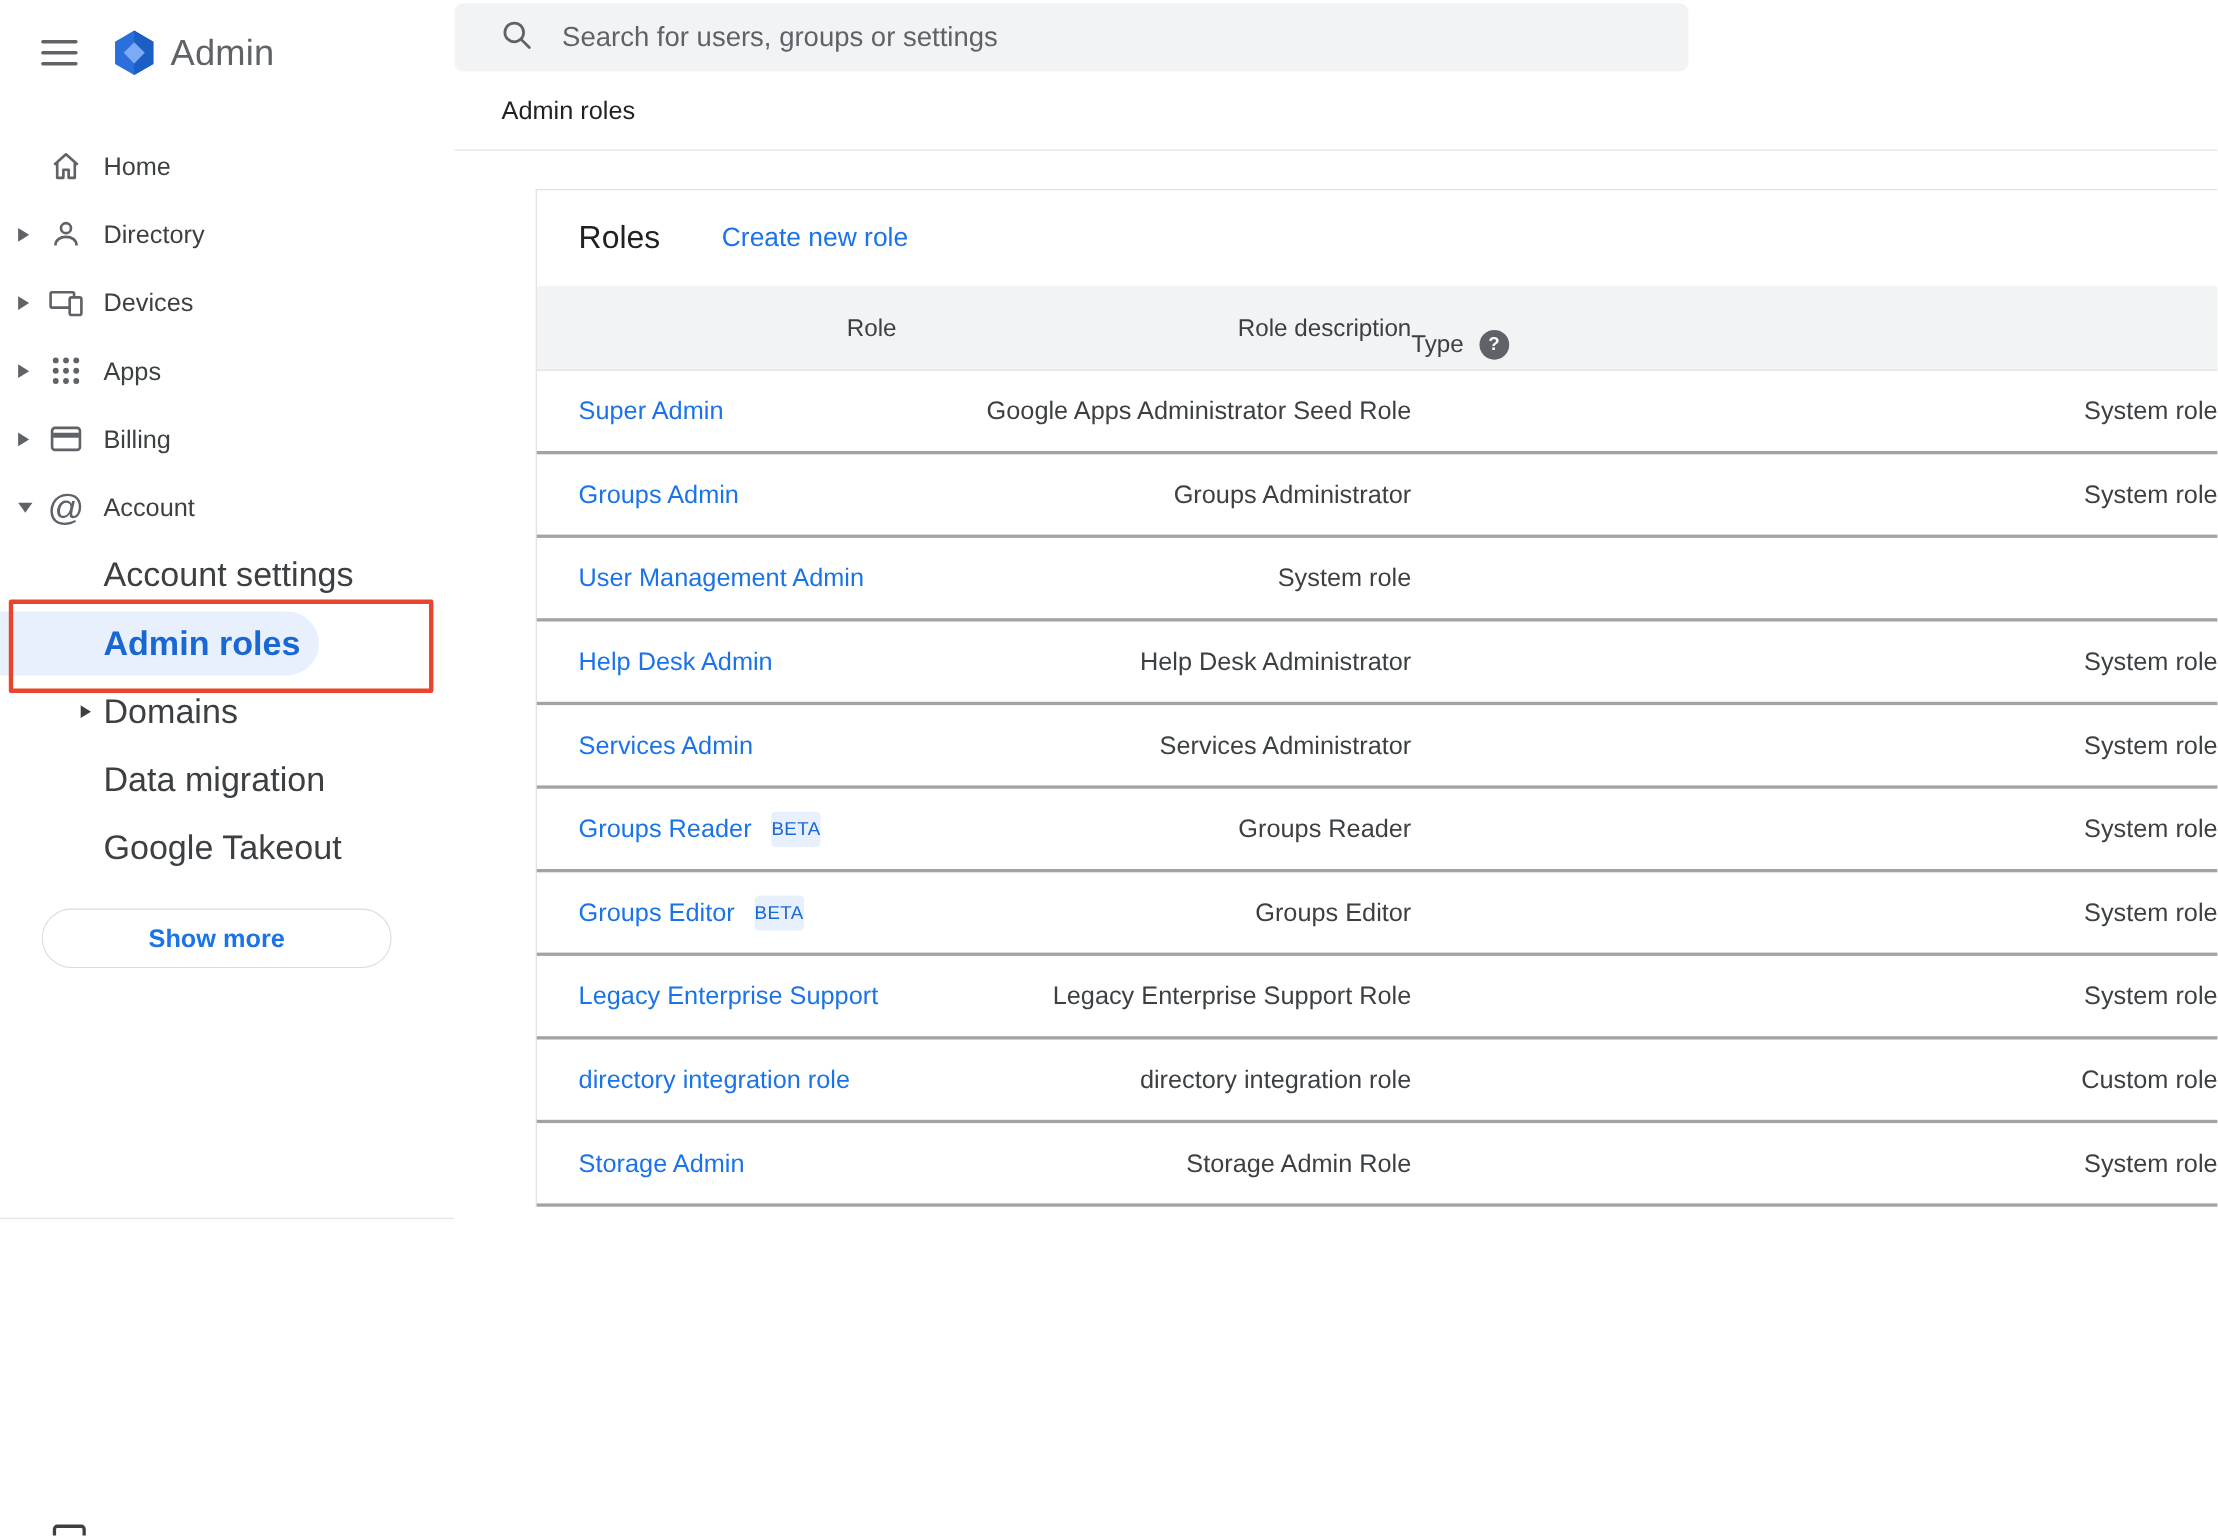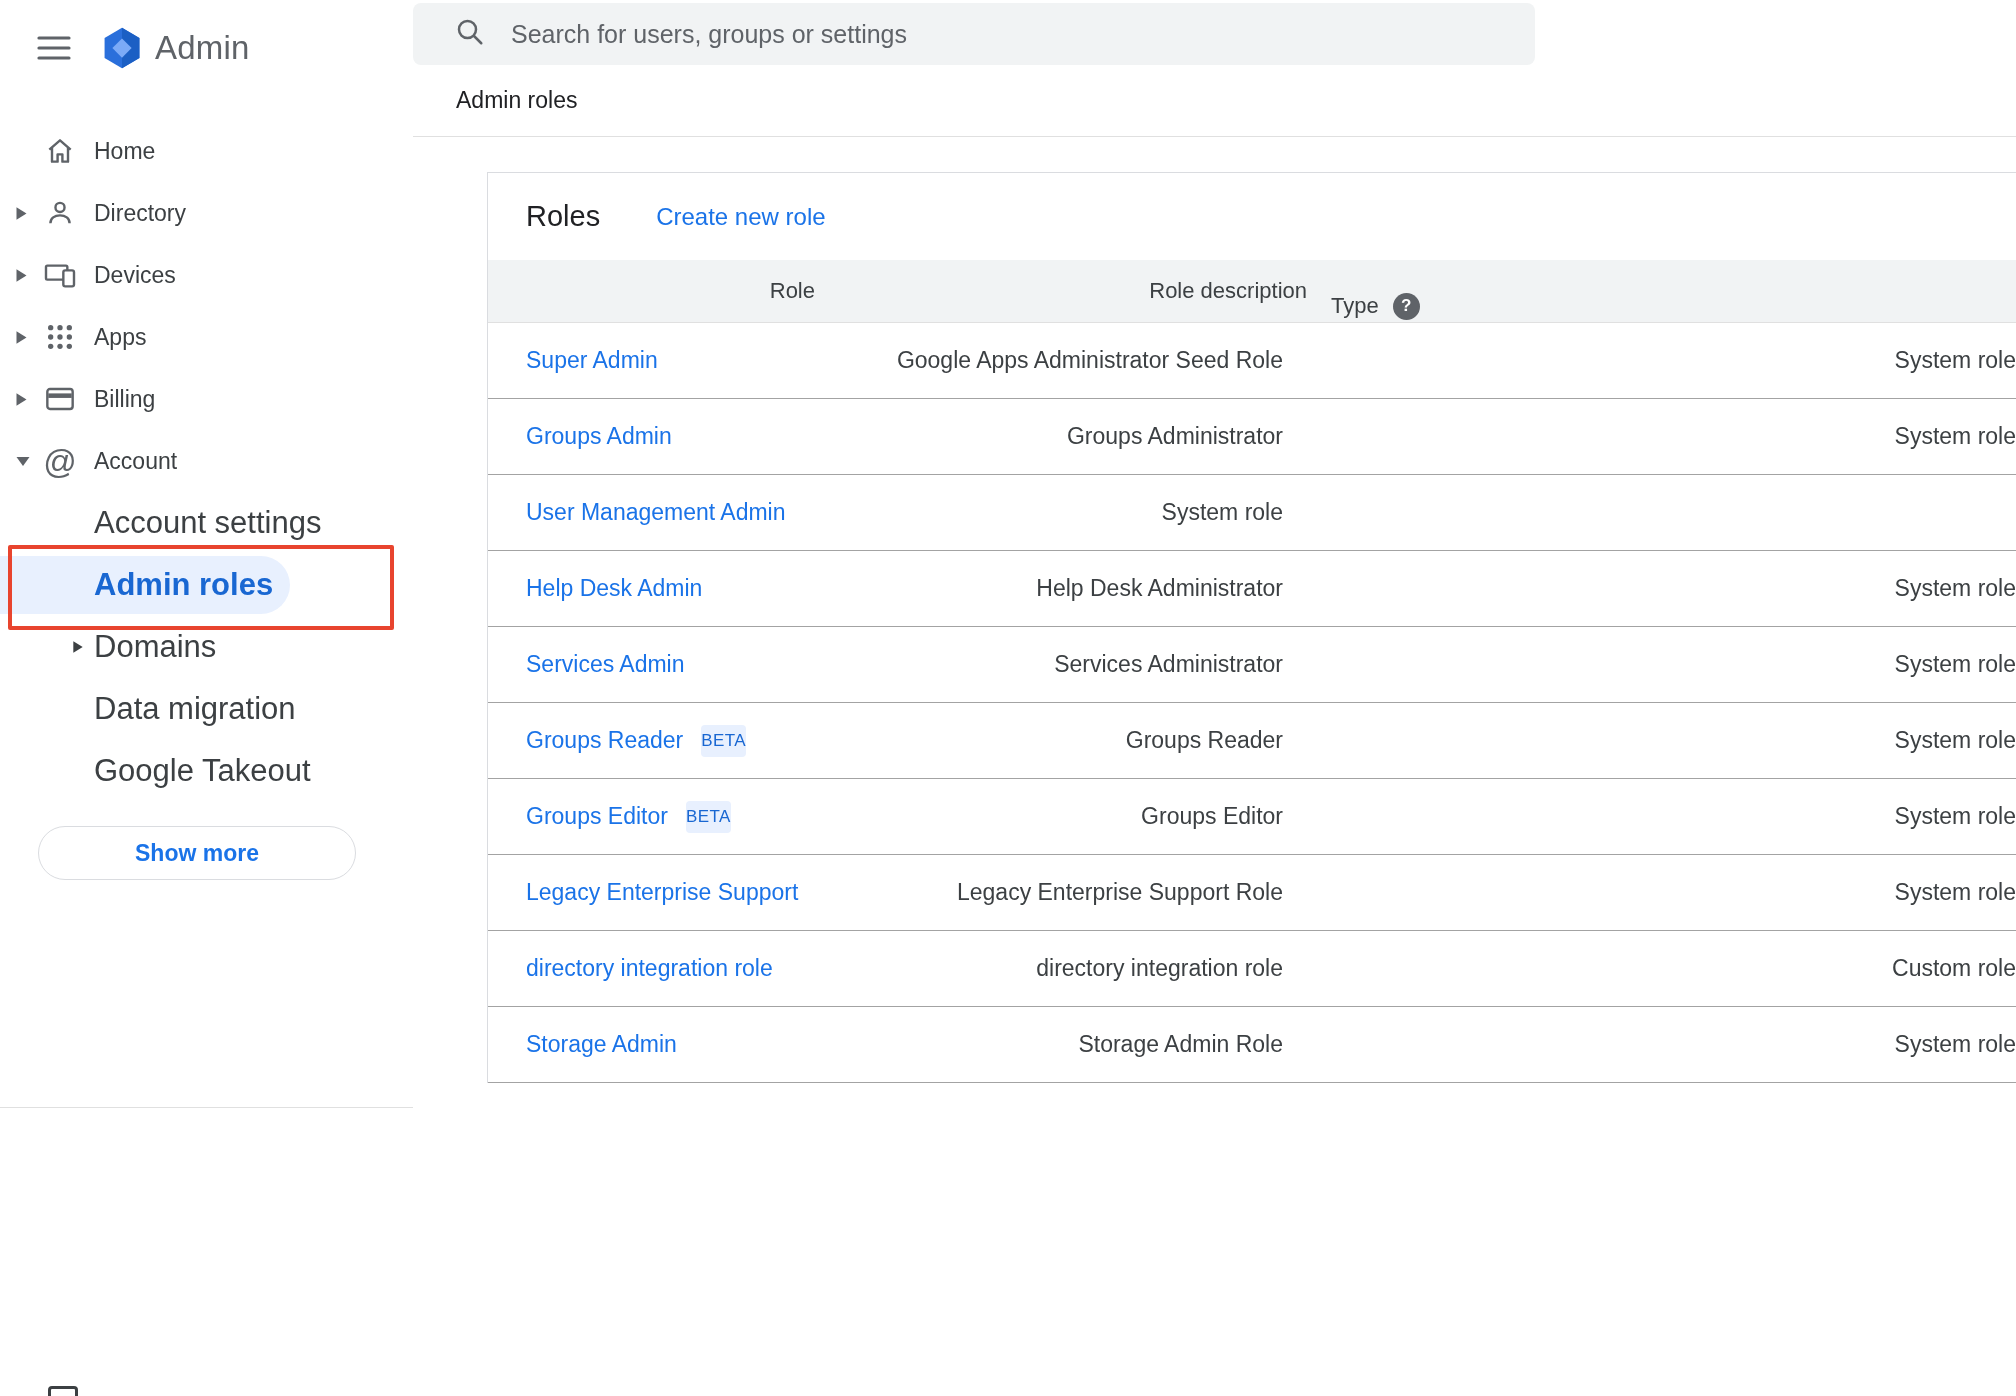--- a/index.html
+++ b/index.html
@@ -53,27 +53,27 @@
   .breadcrumb { font-size:23px; color:#202124; }
 
   .main { flex:1; padding:35px 0 0 74px;text-align:right; }
   .card { width:1529px; border-top:1px solid #dadce0; border-left:1px solid #dadce0; }
   .card-header { height:87px; display:flex; align-items:center; padding-left:38px; }
   .roles-title { font-size:29px; color:#202124; }
   .create-link { margin-left:56px; font-size:24px; color:#1a73e8; cursor:pointer; text-decoration:none; }
 
   .thead, .trow { display:grid; grid-template-columns:289px 468px 1fr;
                   padding-left:38px; align-items:center; }
-  .thead { height:63px; background:#f1f3f4; border-bottom:1px solid #e0e0e0;
-           font-size:22px; color:#3c4043;gap:24px; }
+  .thead { height:77px; background:#f1f3f4; border-bottom:1px solid #e0e0e0;
+           font-size:22px; color:#3c4043; }
   .th-type { display:flex; align-items:center;margin-top:30px; }
   .help-circle { margin-left:14px; width:27px; height:27px; border-radius:50%;
                  background:#5f6368; color:#fff; font-size:17px; font-weight:bold;
                  display:flex; align-items:center; justify-content:center; cursor:pointer; }
-  .trow { height:76px; border-bottom:1px solid #a3a3a3; font-size:23px; color:#3c4043; }
+  .trow { height:76px; border-bottom:3px solid #a3a3a3; font-size:23px; color:#3c4043; }
   .role-cell { display:flex; align-items:center; }
   .role-link { color:#1a73e8; text-decoration:none; cursor:pointer; }
   .badge { margin-left:18px; background:#e8f0fe; color:#1967d2; font-size:17px; font-weight:normal;
            padding:6px 0; border-radius:4px; letter-spacing:.4px; }
   .badge:empty { display:none; }
 </style>
 </head>
 <body>
 
 <div class="app">

